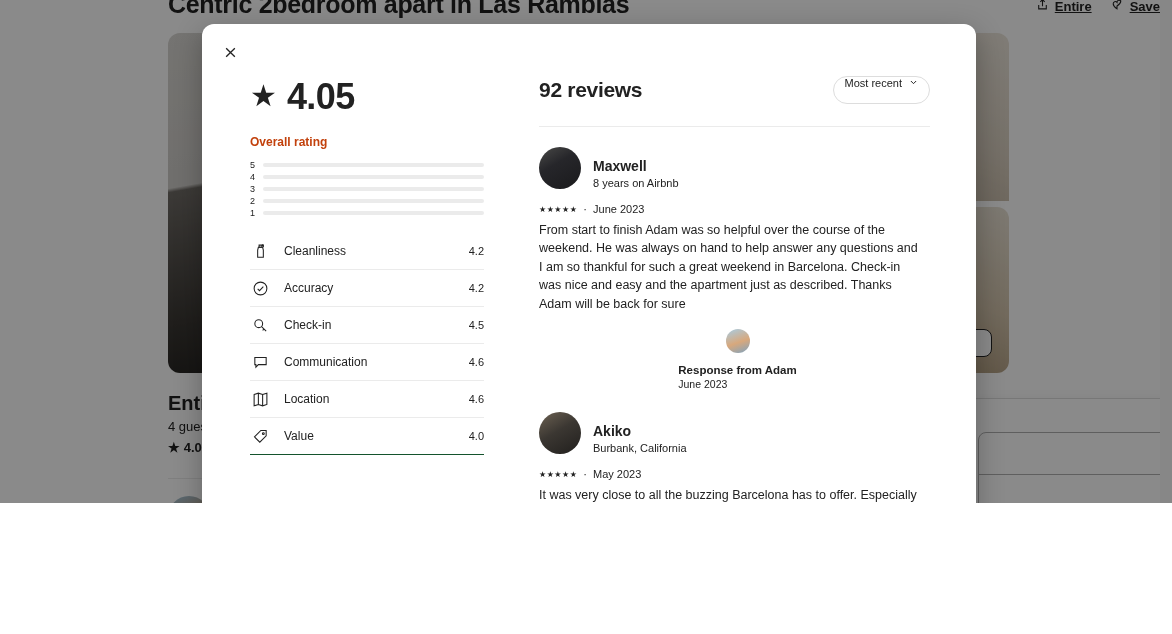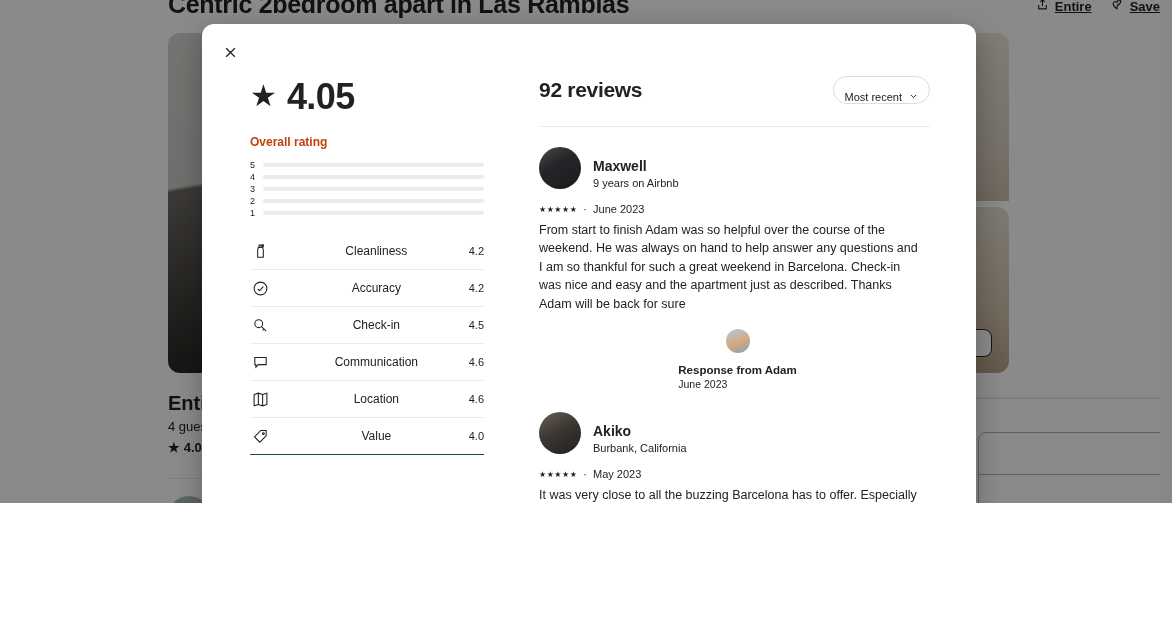--- a/index.html
+++ b/index.html
@@ -175,21 +175,21 @@
   .bar-row {
     display: flex; align-items: center; gap: 6px; height: 12px;
   }
   .bar-row .lv { font-size: 9px; color: #222; width: 7px; text-align: left; }
   .bar-track {
     flex: 1; height: 4px; border-radius: 2px; background: #ebebeb;
     overflow: hidden;
   }
   .bar-fill { height: 100%; border-radius: 2px; background: #222; }
 
-  .cats { margin-top: 14px; text-align: center; }
+  .cats { margin-top: 14px; }
   .cat-row {
     display: flex; align-items: center;
     height: 37px;
     border-bottom: 1px solid #ebebeb;
     font-size: 12px; color: #222;
   }
   .cat-row:last-child { border-bottom: 1px solid #14532d; }
   .cat-icon {
     width: 20px; height: 20px; flex: 0 0 20px;
     display: flex; align-items: center; justify-content: center;
@@ -211,21 +211,21 @@
     margin-top: 8px;
   }
   .rev-count {
     font-size: 21px; font-weight: 700; color: #222; letter-spacing: -0.3px; text-align: center;
   }
   .sort-btn {
     height: 28px; padding: 0 11px;
     border: 1px solid #dddddd; border-radius: 999px;
     background: #fff; color: #222;
     font-size: 11px; font-family: inherit;
-    display: flex; align-items: flex-end; gap: 7px;
+    display: flex; align-items: flex-start; gap: 7px;
     cursor: pointer; white-space: nowrap;
   }
 
   .search-wrap {
     margin-top: 20px; margin-right: 16px;
     height: 38px;
     border: 1px solid #dddddd; border-radius: 999px;
     display: flex; align-items: center;
     padding: 0 16px; gap: 10px;
     background: #fff;
@@ -519,21 +519,21 @@
 
         <div class="rev-sep"></div>
 
         <div class="rev-list">
 
           <div class="review">
             <div class="rev-top">
               <span class="avatar a1"></span>
               <span>
                 <div class="rev-name">Maxwell</div>
-                <div class="rev-sub">9 years on Airbnb</div>
+                <div class="rev-sub">8 years on Airbnb</div>
               </span>
             </div>
             <div class="rev-stars-line">
               <span class="stars-small">★★★★★</span>
               <span class="rev-date">·</span>
               <span class="rev-date">June 2023</span>
             </div>
             <div class="rev-text">From start to finish Adam was so helpful over the course of the weekend. He was always on hand to help answer any questions and I am so thankful for such a great weekend in Barcelona. Check-in was nice and easy and the apartment just as described. Thanks Adam will be back for sure</div>
 
             <div class="host-resp">

